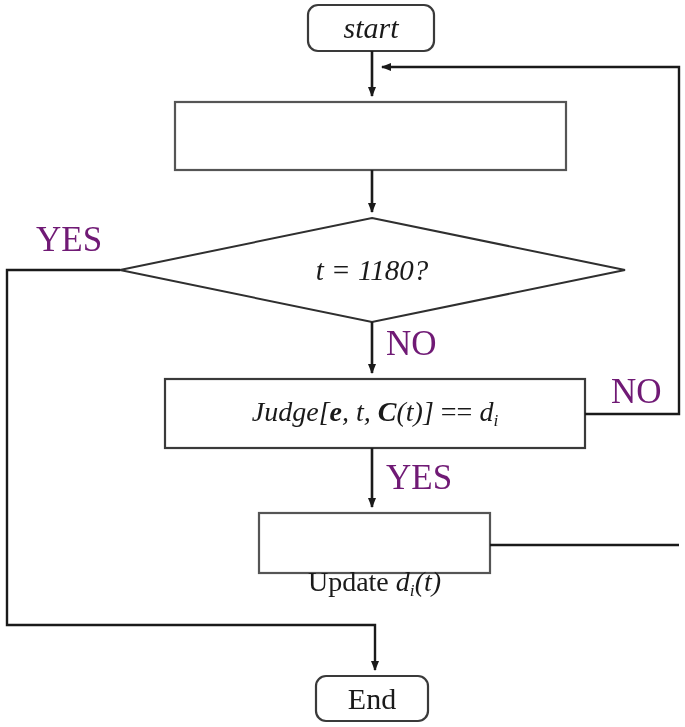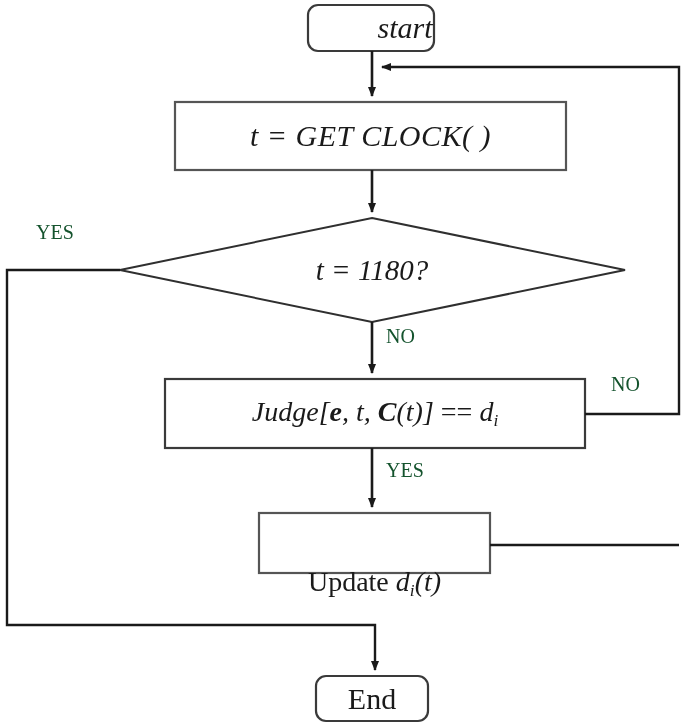--- a/index.html
+++ b/index.html
@@ -28,40 +28,40 @@
     display: flex;
     align-items: center;
     justify-content: center;
     text-align: center;
     white-space: nowrap;
     pointer-events: none;
   }
   .edge-label {
     position: absolute;
     white-space: nowrap;
-    font-size: 20px;
+    font-size: 35px;
     line-height: 1;
-    color: #14532d;
+    color: #701a75;
   }
   .ital {
     font-style: italic;
   }
   .bolditalic {
     font-style: italic;
     font-weight: bold;
   }
   .upright {
     font-style: normal;
   }
   sub {
     font-size: 0.62em;
     vertical-align: -0.28em;
     font-style: italic;
   }
-  .t-start { font-size: 30px; font-style: italic; margin-left: 34px; }
+  .t-start { font-size: 30px; font-style: italic; }
   .t-getclock { font-size: 30px; font-style: italic; letter-spacing: 0.5px; }
   .t-decision { font-size: 29px; }
   .t-judge { font-size: 28px; }
   .t-update { font-size: 28px; margin-top: 40px; }
   .t-end { font-size: 30px; }
 </style>
 </head>
 <body>
 
 <div id="flowchart-root">
@@ -95,21 +95,20 @@
 
     <polyline points="120,270 7,270 7,625 375,625 375,670" fill="none" stroke="#1a1a1a" stroke-width="2.4" marker-end="url(#arrowhead)"></polyline>
 
     <polyline points="585,414 679,414 679,67 382,67" fill="none" stroke="#1a1a1a" stroke-width="2.4" marker-end="url(#arrowhead)"></polyline>
 
     <polyline points="490,545 679,545" fill="none" stroke="#1a1a1a" stroke-width="2.4"></polyline>
   </svg>
 
   <div class="node-label t-start" style="left:308px; top:5px; width:126px; height:46px;">start</div>
 
-  <div class="node-label t-getclock" style="left:175px; top:102px; width:391px; height:68px;">t = GET CLOCK( )</div>
 
   <div class="node-label t-decision" style="left:247px; top:240px; width:250px; height:60px;">
     <span class="ital">t = 1180?</span>
   </div>
 
   <div class="node-label t-judge" style="left:165px; top:379px; width:420px; height:69px;">
     <span>
       <span class="ital">Judge</span><span class="ital">[</span><span class="bolditalic">e</span><span class="ital">, </span><span class="ital">t</span><span class="ital">, </span><span class="bolditalic">C</span><span class="ital">(t)</span><span class="ital">]</span><span class="upright"> == </span><span class="ital">d</span><sub>i</sub>
     </span>
   </div>

